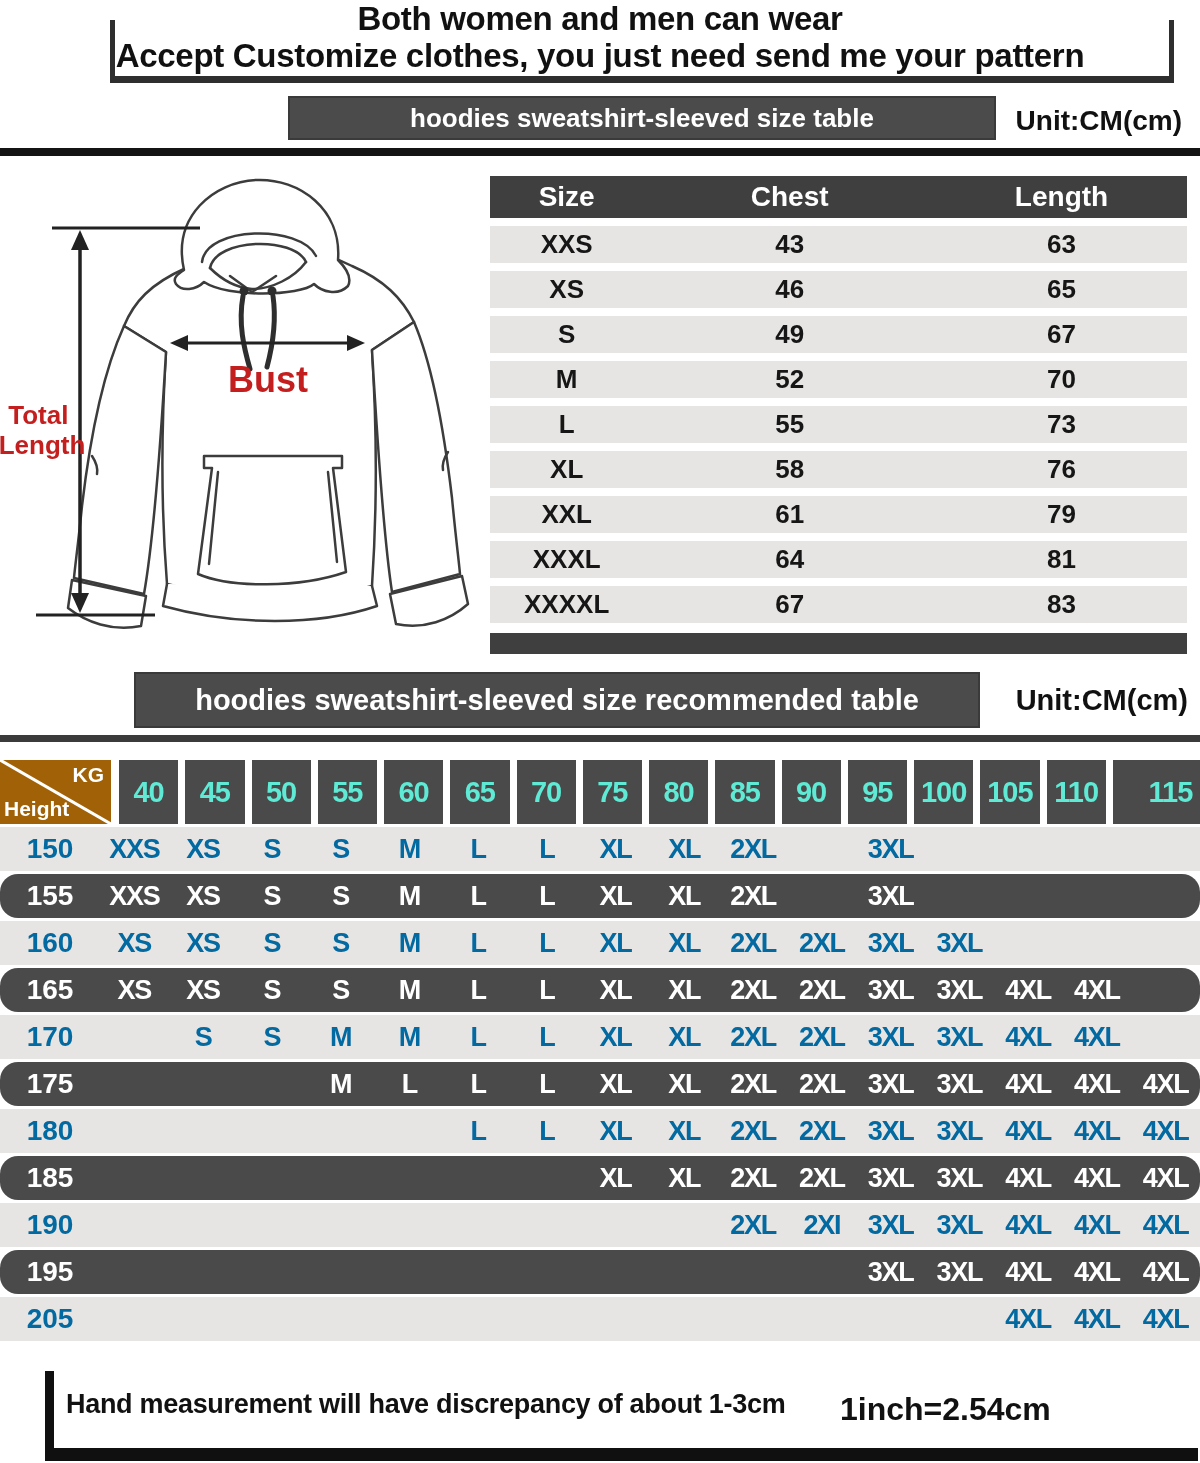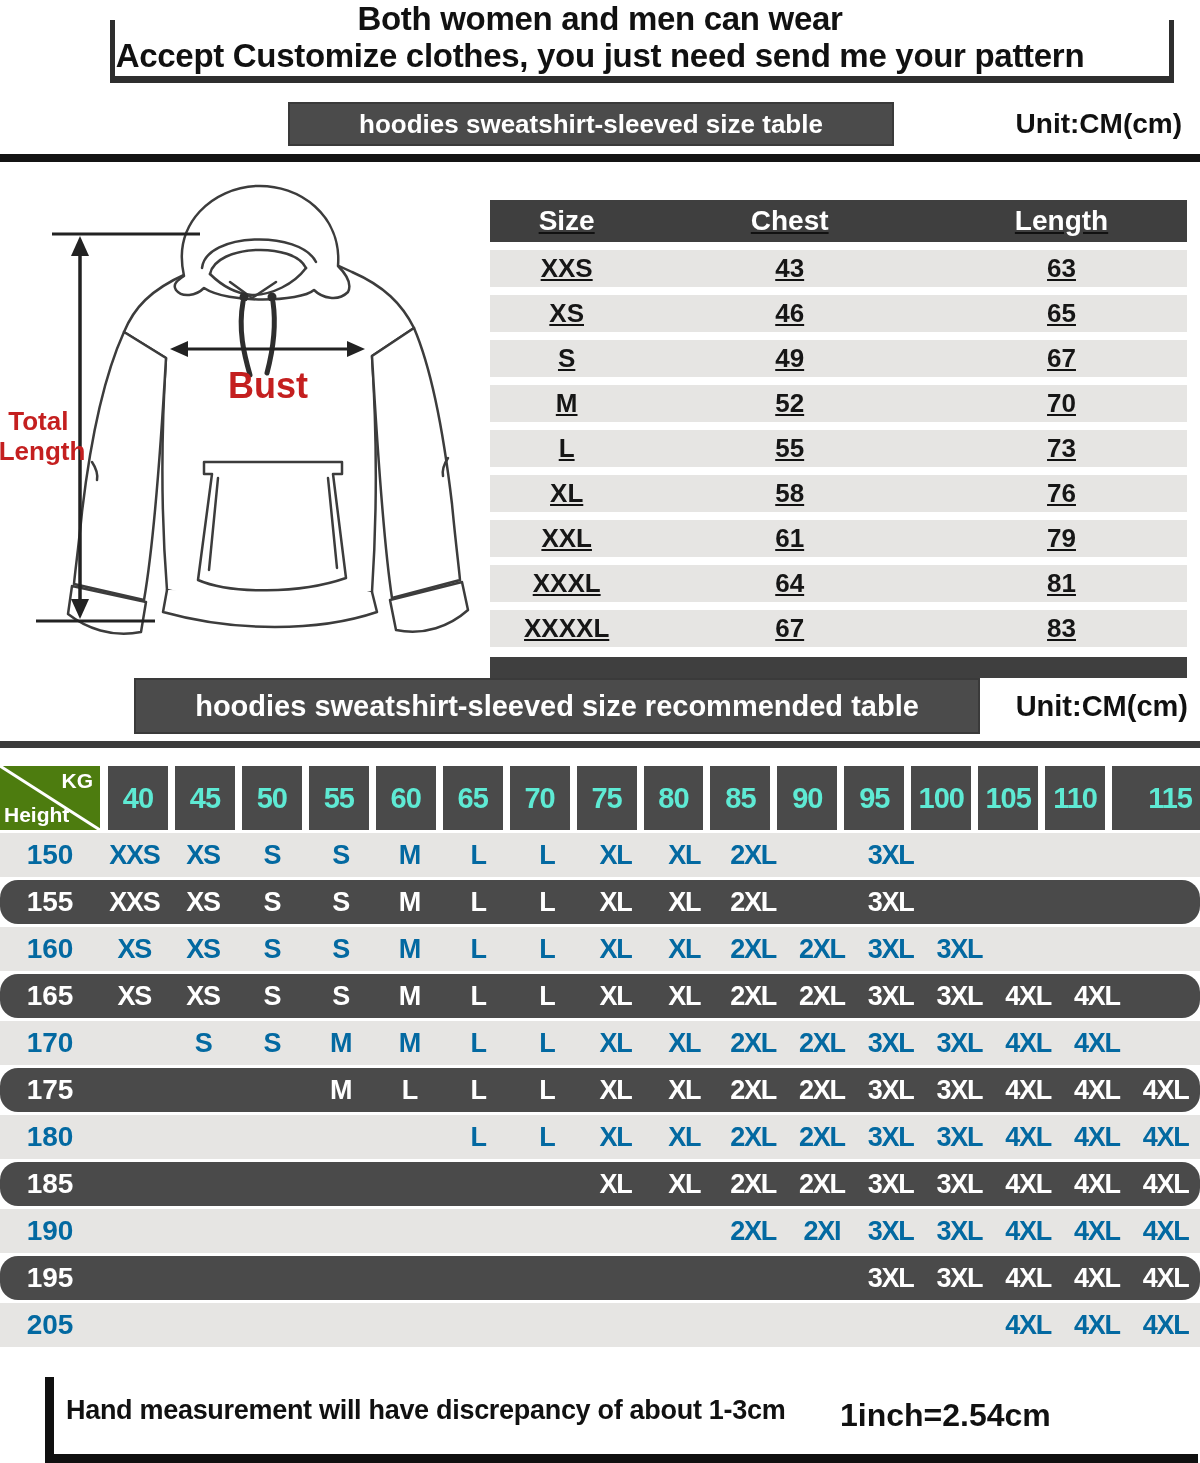--- a/index.html
+++ b/index.html
@@ -11,40 +11,40 @@
   
   .top-header{position:relative;height:96px;}
   .bracket{position:absolute;left:110px;right:26px;top:20px;height:56px;
     border-left:5px solid #2e2e2e;border-right:5px solid #2e2e2e;border-bottom:7px solid #2e2e2e;}
   .h-line{position:relative;z-index:2;text-align:center;font-size:33px;line-height:37px;
     letter-spacing:-0.3px;white-space:nowrap;}
   
   .banner-row{display:flex;align-items:center;justify-content:space-between;}
   .banner{background:#4b4b4b;color:#fff;display:flex;align-items:center;justify-content:center;
     border:2px solid #3a3a3a;box-sizing:border-box;}
-  .banner1{margin-left:288px;width:606px;height:44px;font-size:26px;margin-top:6px;}
+  .banner1{margin-left:288px;width:708px;height:44px;font-size:26px;}
   .unit1{font-size:28px;margin-right:18px;margin-top:6px;}
   .divider1{height:8px;background:#141414;margin-top:8px;}
   
   .content{display:flex;height:500px;}
   .diagram{width:490px;height:500px;position:relative;flex:0 0 auto;}
-  .size-table{flex:1;margin-right:13px;padding-top:38px;text-decoration:underline;}
+  .size-table{flex:1;margin-right:13px;padding-top:20px;}
   .st-header{display:grid;grid-template-columns:22% 42% 36%;background:#3f3f3f;color:#fff;
     height:42px;align-items:center;font-size:28px;text-align:center;}
   .st-row{display:grid;grid-template-columns:22% 42% 36%;background:#e6e5e3;height:37px;
     align-items:center;font-size:26px;text-align:center;margin-top:8px;color:#161616;}
   .st-bottom{height:21px;background:#3f3f3f;margin-top:10px;}
   
   .banner2{margin-left:134px;width:846px;height:56px;font-size:29px;margin-top:16px;}
   .unit2{font-size:29px;margin-right:12px;margin-top:16px;}
   .divider2{height:7px;background:#3b3b3b;margin-top:7px;}
   
   .rec-table{margin-top:18px;}
   .rec-header{display:flex;height:64px;}
-  .corner{width:100px;flex:0 0 auto;position:relative;background:#4d7c0f;color:#fff;}
+  .corner{width:111px;flex:0 0 auto;position:relative;background:#a16207;color:#fff;}
   .corner svg{position:absolute;left:0;top:0;width:100%;height:100%;}
   .corner .kg{position:absolute;top:3px;right:7px;font-size:21px;}
   .corner .hlb{position:absolute;bottom:3px;left:4px;font-size:21px;}
   .wcell{flex:1;margin:0 3.5px;background:#4a4a4a;color:#5eead4;display:flex;align-items:center;
     justify-content:center;font-size:29px;letter-spacing:-1px;}
   .wcell:first-of-type{margin-left:8px;}
   .wcell:last-of-type{margin-right:0;padding-left:28px;}
   .rec-row{display:flex;height:44px;align-items:center;margin-top:3px;font-size:27px;}
   .rec-row.light{background:#e6e5e3;color:#0369a1;}
   .rec-row.dark{background:#4a4a4a;color:#ffffff;border-radius:18px;}

